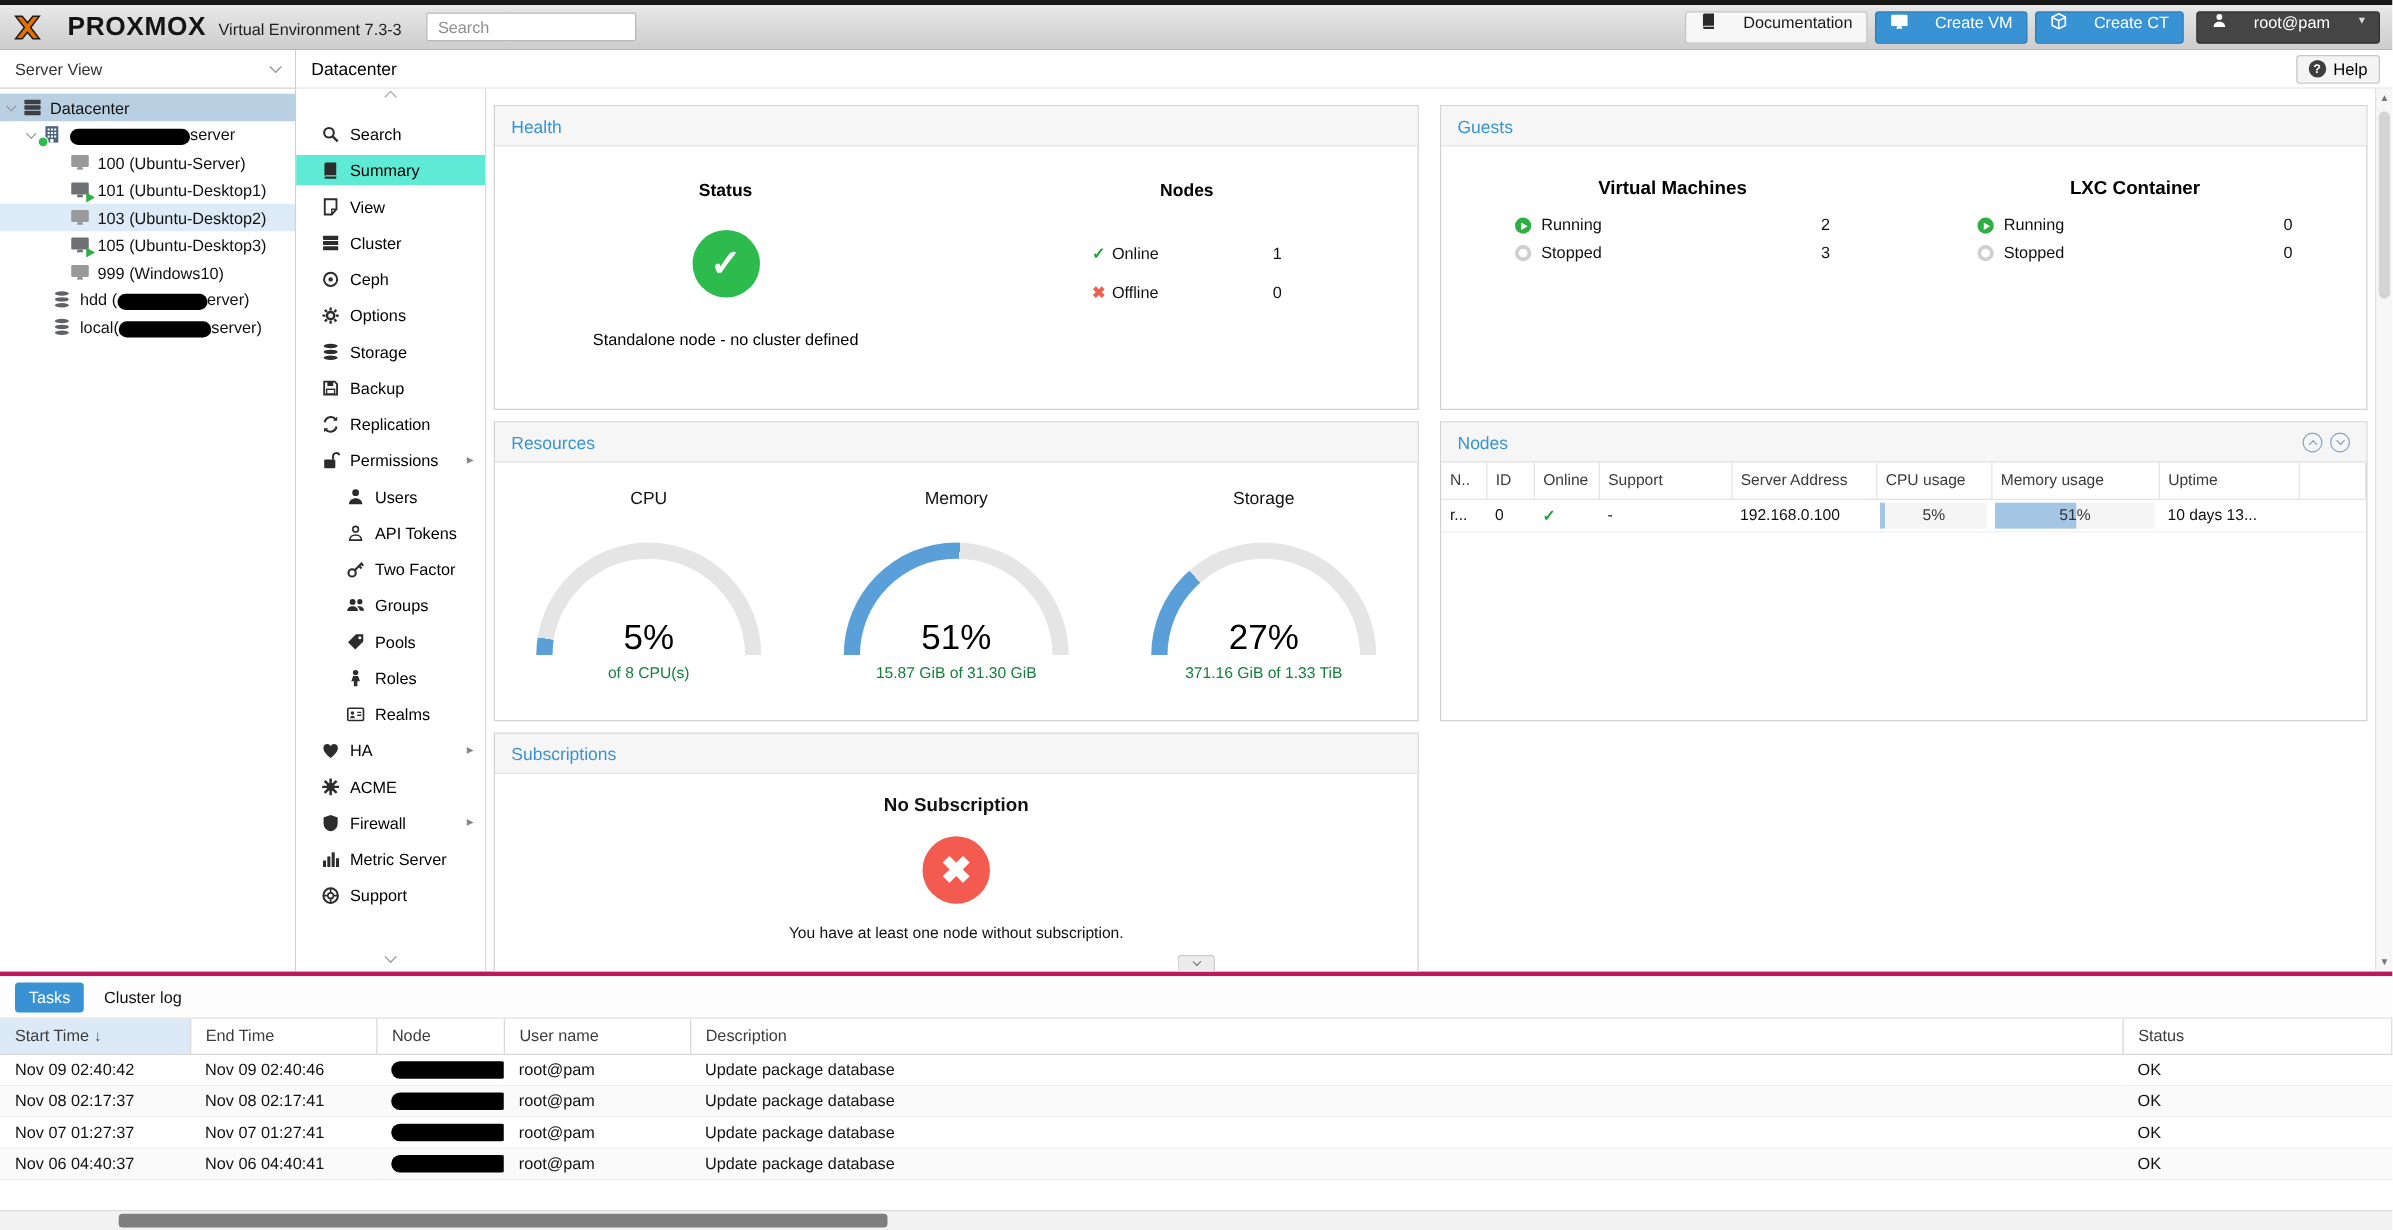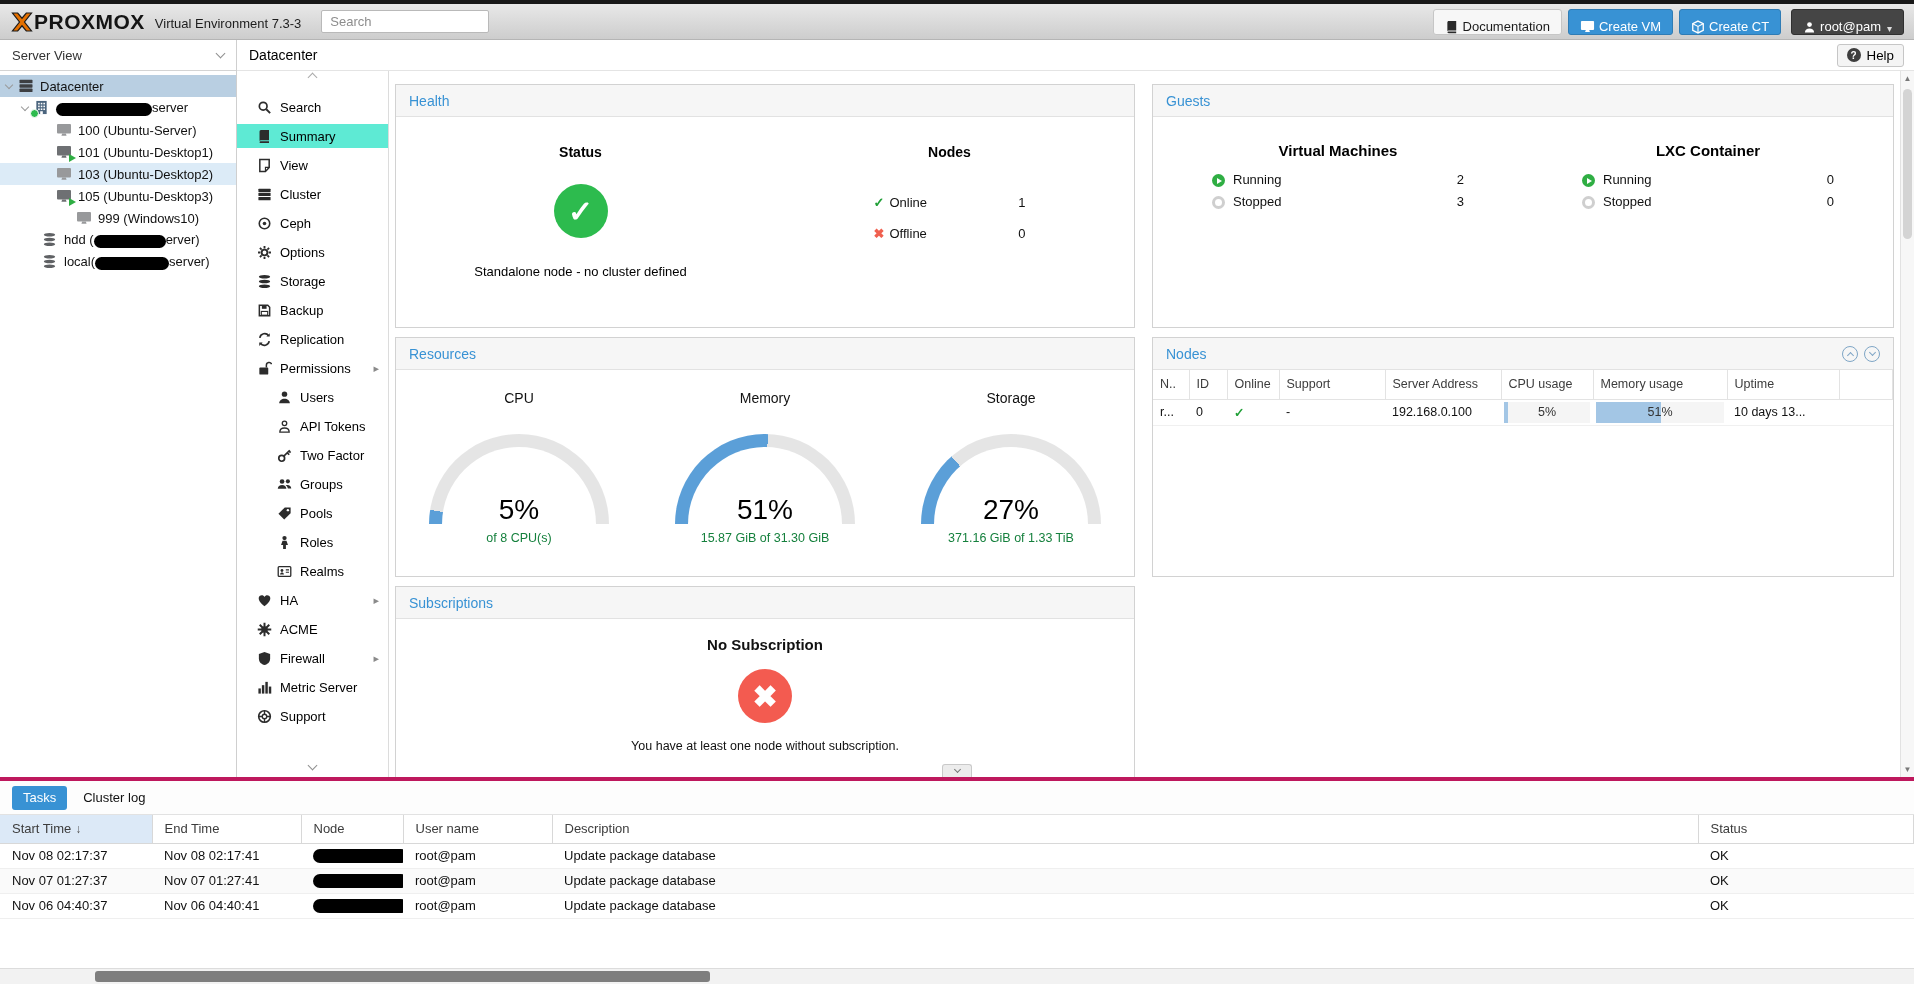--- a/index.html
+++ b/index.html
@@ -6,28 +6,28 @@
   html,body{margin:0;padding:0}
   body{width:1914px;height:984px;overflow:hidden;background:#fff;color:#111;
        font-family:"Liberation Sans",sans-serif;font-size:13px}
   svg{display:block}
   .icn{fill:currentColor;stroke:none}
 
   
   .topstrip{height:4px;background:#181818}
   .topbar{height:36px;background:linear-gradient(#e8e8e8,#cdcdcd);border-bottom:1px solid #b5b5b5;
           display:flex;align-items:center;padding:0 10px;gap:6px}
-  .logo{display:flex;align-items:flex-start;gap:0}
+  .logo{display:flex;align-items:flex-start;gap:20px}
   .logo-text{font-size:21px;font-weight:bold;letter-spacing:.5px;color:#141414}
   .subtitle{font-size:13px;color:#1d1d1d;margin:4px 0 0 4px}
   .search{width:168px;height:23px;border:1px solid #b9b9b9;border-radius:2px;padding:0 8px;
           font-family:"Liberation Sans",sans-serif;font-size:13px;margin-left:14px;color:#333}
   .search::placeholder{color:#8d8d8d}
   .tb-spacer{flex:1}
-  .btn{height:26px;border-radius:3px;display:inline-flex;align-items:flex-end;gap:4px;
+  .btn{height:26px;border-radius:3px;display:inline-flex;align-items:flex-start;gap:21px;
        padding:0 11px;font-size:13px;cursor:pointer;white-space:nowrap}
   .btn-light{background:#f7f7f7;border:1px solid #c6c6c6;color:#1a1a1a}
   .btn-blue{background:#3892d4;border:1px solid #2f7cb5;color:#fff}
   .btn-dark{background:#454545;border:1px solid #303030;color:#fff;margin-left:4px}
   .btn .bicon{flex:none}
   .caret-sm{font-size:10px;color:#ddd;margin-left:2px}
 
   
   .main{display:flex;height:737px;position:relative;background:#fff}
 
@@ -395,21 +395,21 @@
       </div>
       <div class="trow" style="padding-left:56px">
         <span class="ticon" style="color:#6e7073">
             <svg class="icn" width="16" height="16">
               <use href="#i-monitor"></use>
             </svg>
             <span class="play-badge"></span>
           </span>
         <span>105 (Ubuntu-Desktop3)</span>
       </div>
-      <div class="trow" style="padding-left:76px">
+      <div class="trow" style="padding-left:56px">
         <span class="ticon">
             <svg class="icn" width="16" height="16">
               <use href="#i-monitor"></use>
             </svg>
           </span>
         <span>999 (Windows10)</span>
       </div>
       <div class="trow" style="padding-left:42px">
         <span class="ticon db">
             <svg class="icn" width="15" height="15">
@@ -799,20 +799,28 @@
         <th class="sorted"><span>Start Time</span><span class="sort-arrow">↓</span></th>
         <th><span>End Time</span></th>
         <th><span>Node</span></th>
         <th><span>User name</span></th>
         <th><span>Description</span></th>
         <th><span>Status</span></th>
       </tr>
     </thead>
     <tbody>
       <tr>
+        <td>Nov 09 02:40:42</td>
+        <td>Nov 09 02:40:46</td>
+        <td><span class="node-pill"></span></td>
+        <td>root@pam</td>
+        <td>Update package database</td>
+        <td>OK</td>
+      </tr>
+      <tr>
         <td>Nov 08 02:17:37</td>
         <td>Nov 08 02:17:41</td>
         <td><span class="node-pill"></span></td>
         <td>root@pam</td>
         <td>Update package database</td>
         <td>OK</td>
       </tr>
       <tr>
         <td>Nov 07 01:27:37</td>
         <td>Nov 07 01:27:41</td>

